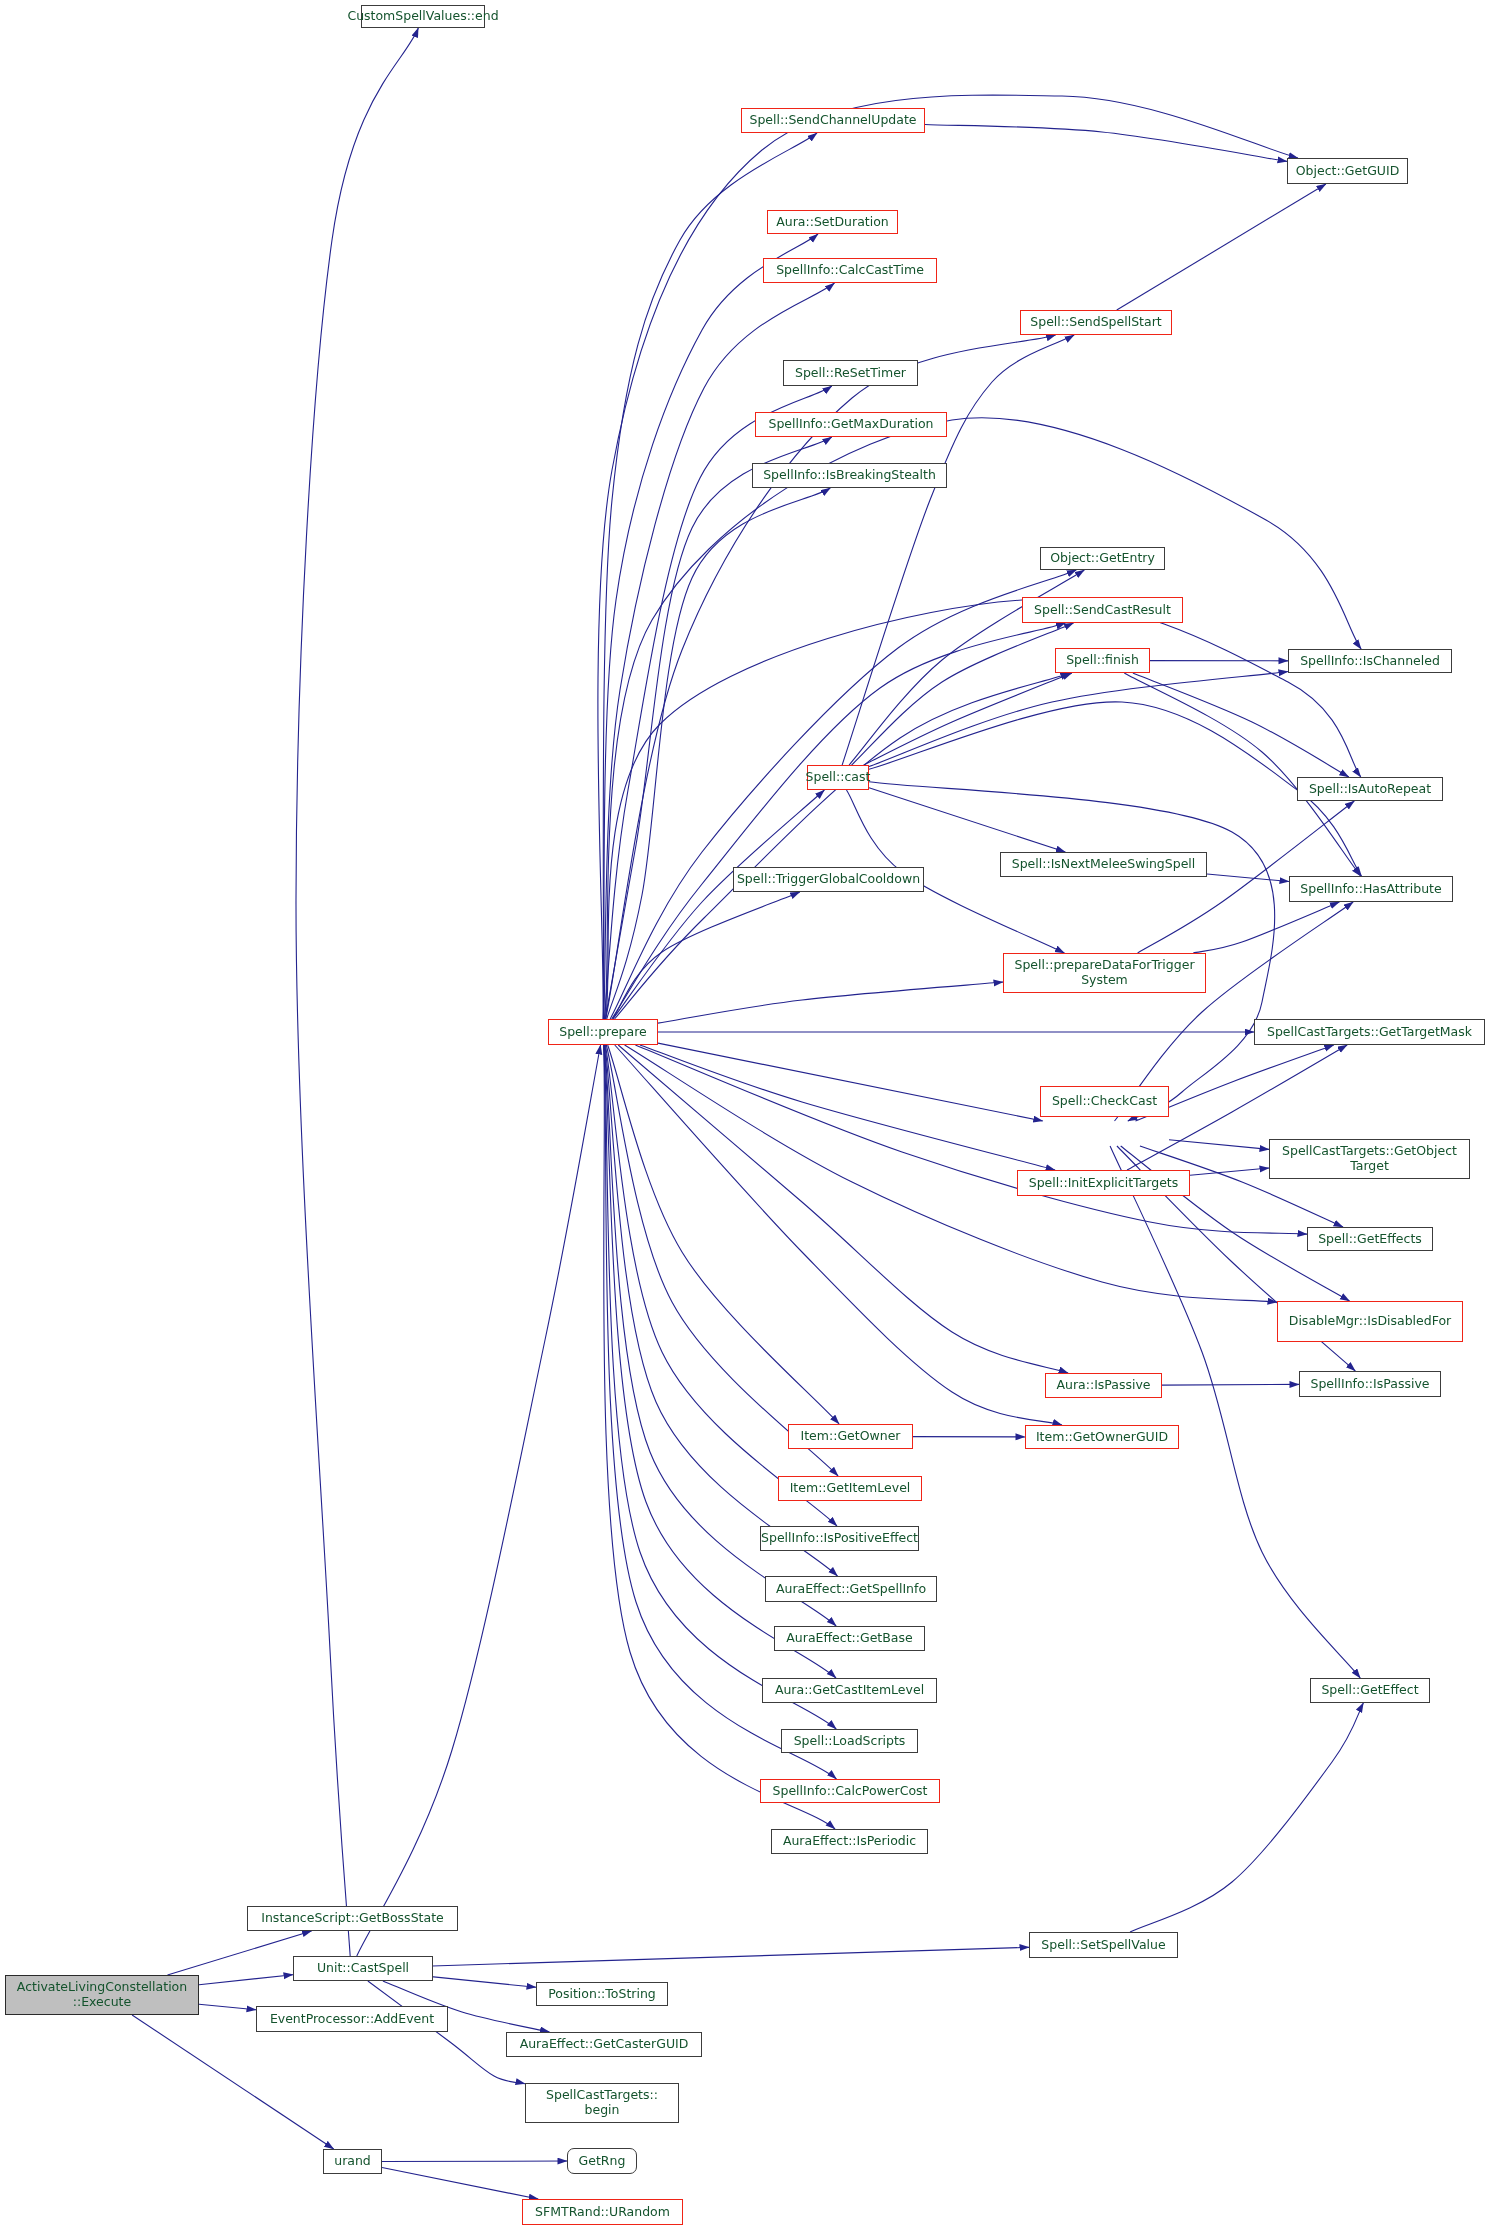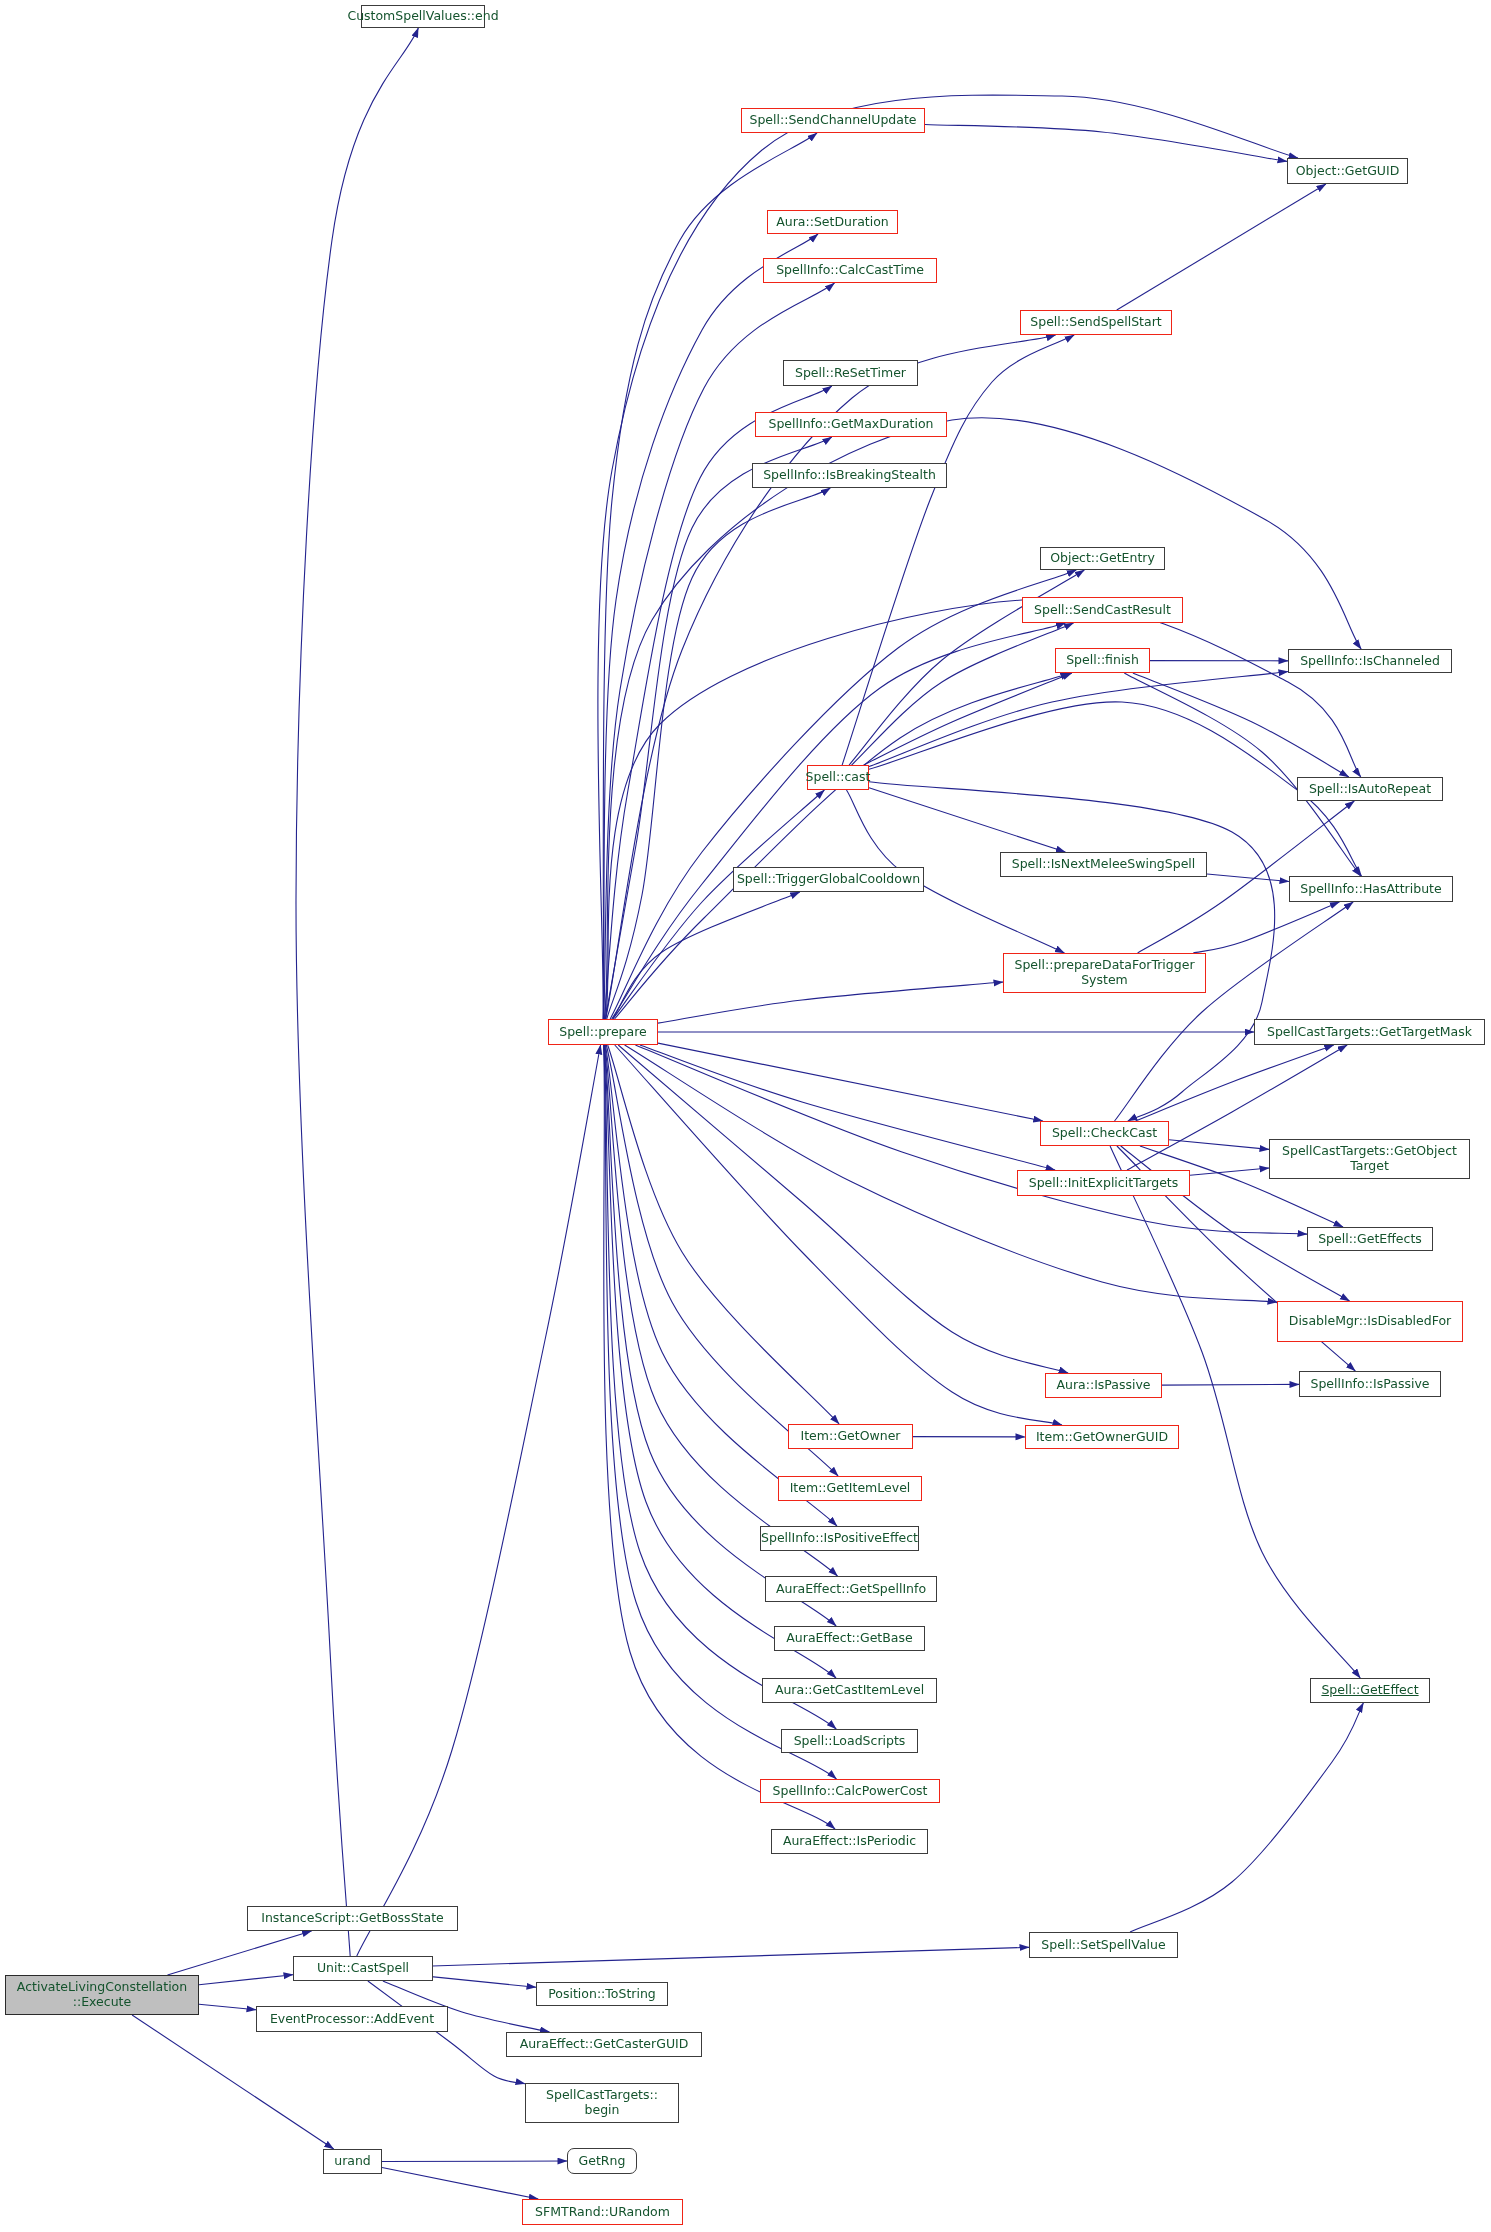--- a/index.html
+++ b/index.html
@@ -112,39 +112,39 @@
     <div class="node " style="left: 1288px; top: 649px; width: 164px; height: 24px;">SpellInfo::IsChanneled</div>
     <div class="node red" style="left: 807px; top: 765px; width: 62px; height: 25px;">Spell::cast</div>
     <div class="node " style="left: 1297px; top: 777px; width: 146px; height: 24px;">Spell::IsAutoRepeat</div>
     <div class="node " style="left: 1000px; top: 852px; width: 207px; height: 25px;">Spell::IsNextMeleeSwingSpell</div>
     <div class="node " style="left: 733px; top: 867px; width: 191px; height: 25px;">Spell::TriggerGlobalCooldown</div>
     <div class="node " style="left: 1289px; top: 876px; width: 164px; height: 26px;">SpellInfo::HasAttribute</div>
     <div class="node red" style="left: 1003px; top: 953px; width: 203px; height: 40px;">Spell::prepareDataForTrigger
 System</div>
     <div class="node red" style="left: 548px; top: 1019px; width: 110px; height: 26px;">Spell::prepare</div>
     <div class="node " style="left: 1254px; top: 1019px; width: 231px; height: 26px;">SpellCastTargets::GetTargetMask</div>
-    <div class="node red" style="left: 1040px; top: 1121px; width: 129px; height: 25px;">Spell::CheckCast</div>
+    <div class="node red" style="left: 1040px; top: 1086px; width: 129px; height: 31px;">Spell::CheckCast</div>
     <div class="node " style="left: 1269px; top: 1139px; width: 201px; height: 40px;">SpellCastTargets::GetObject
 Target</div>
     <div class="node red" style="left: 1017px; top: 1170px; width: 173px; height: 26px;">Spell::InitExplicitTargets</div>
     <div class="node " style="left: 1307px; top: 1227px; width: 126px; height: 24px;">Spell::GetEffects</div>
     <div class="node red" style="left: 1277px; top: 1301px; width: 186px; height: 41px;">DisableMgr::IsDisabledFor</div>
     <div class="node red" style="left: 1045px; top: 1373px; width: 117px; height: 25px;">Aura::IsPassive</div>
     <div class="node " style="left: 1299px; top: 1371px; width: 142px; height: 26px;">SpellInfo::IsPassive</div>
     <div class="node red" style="left: 788px; top: 1424px; width: 125px; height: 25px;">Item::GetOwner</div>
     <div class="node red" style="left: 1025px; top: 1425px; width: 154px; height: 24px;">Item::GetOwnerGUID</div>
     <div class="node red" style="left: 778px; top: 1476px; width: 144px; height: 25px;">Item::GetItemLevel</div>
     <div class="node " style="left: 760px; top: 1526px; width: 159px; height: 25px;">SpellInfo::IsPositiveEffect</div>
     <div class="node " style="left: 765px; top: 1576px; width: 172px; height: 26px;">AuraEffect::GetSpellInfo</div>
     <div class="node " style="left: 774px; top: 1626px; width: 151px; height: 25px;">AuraEffect::GetBase</div>
     <div class="node " style="left: 762px; top: 1678px; width: 175px; height: 25px;">Aura::GetCastItemLevel</div>
     <div class="node " style="left: 781px; top: 1729px; width: 137px; height: 24px;">Spell::LoadScripts</div>
     <div class="node red" style="left: 760px; top: 1779px; width: 180px; height: 24px;">SpellInfo::CalcPowerCost</div>
     <div class="node " style="left: 771px; top: 1829px; width: 157px; height: 25px;">AuraEffect::IsPeriodic</div>
-    <div class="node " style="left: 1310px; top: 1678px; width: 120px; height: 25px; text-decoration: underline;">Spell::GetEffect</div>
+    <div class="node " style="left: 1310px; top: 1678px; width: 120px; height: 25px;">Spell::GetEffect</div>
     <div class="node " style="left: 1029px; top: 1932px; width: 149px; height: 26px;">Spell::SetSpellValue</div>
     <div class="node " style="left: 247px; top: 1906px; width: 211px; height: 25px;">InstanceScript::GetBossState</div>
     <div class="node " style="left: 293px; top: 1956px; width: 140px; height: 25px;">Unit::CastSpell</div>
     <div class="node focus" style="left: 5px; top: 1975px; width: 194px; height: 40px;">ActivateLivingConstellation
 ::Execute</div>
     <div class="node " style="left: 256px; top: 2006px; width: 192px; height: 26px;">EventProcessor::AddEvent</div>
     <div class="node " style="left: 536px; top: 1982px; width: 132px; height: 24px;">Position::ToString</div>
     <div class="node " style="left: 506px; top: 2032px; width: 196px; height: 25px;">AuraEffect::GetCasterGUID</div>
     <div class="node " style="left: 525px; top: 2083px; width: 154px; height: 40px;">SpellCastTargets::
 begin</div>

